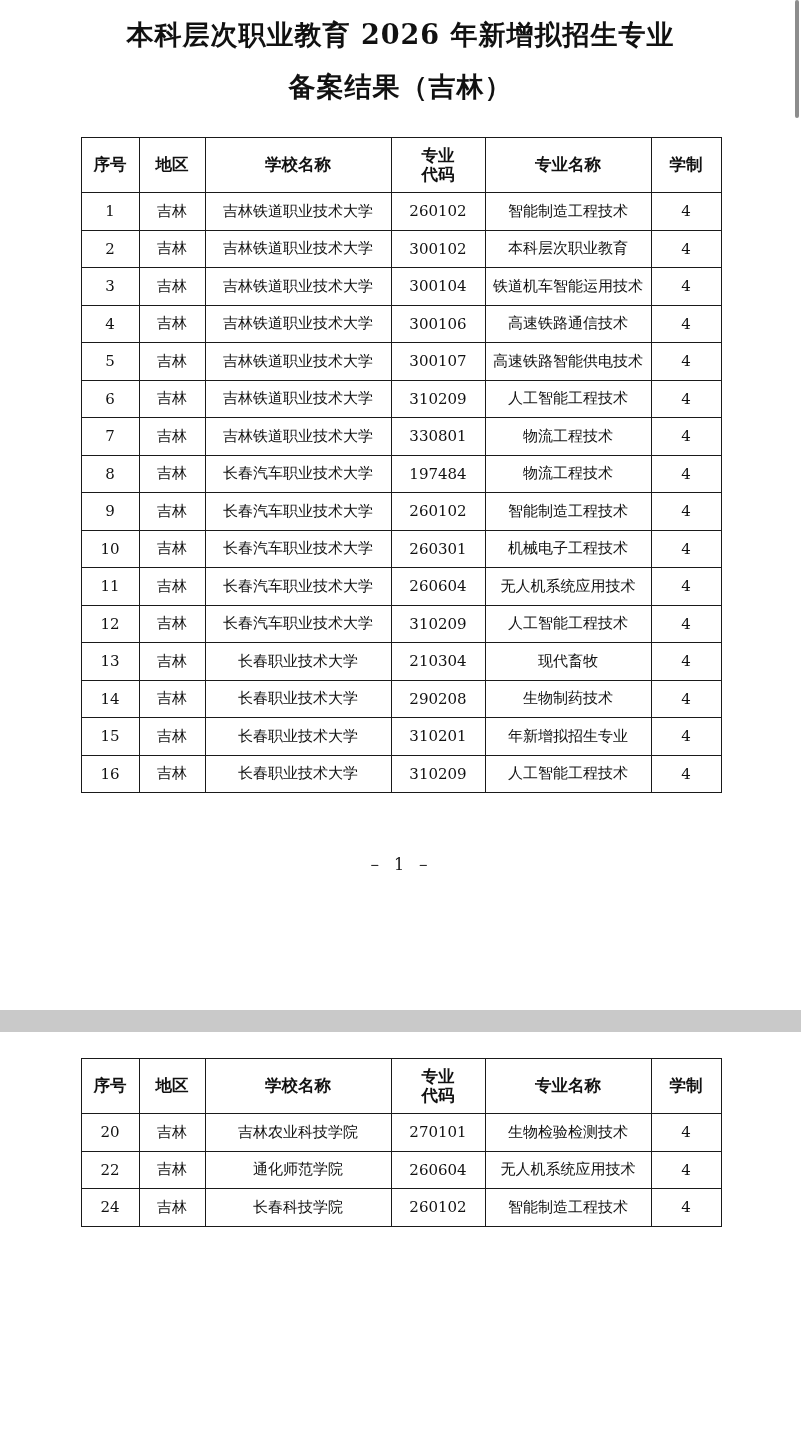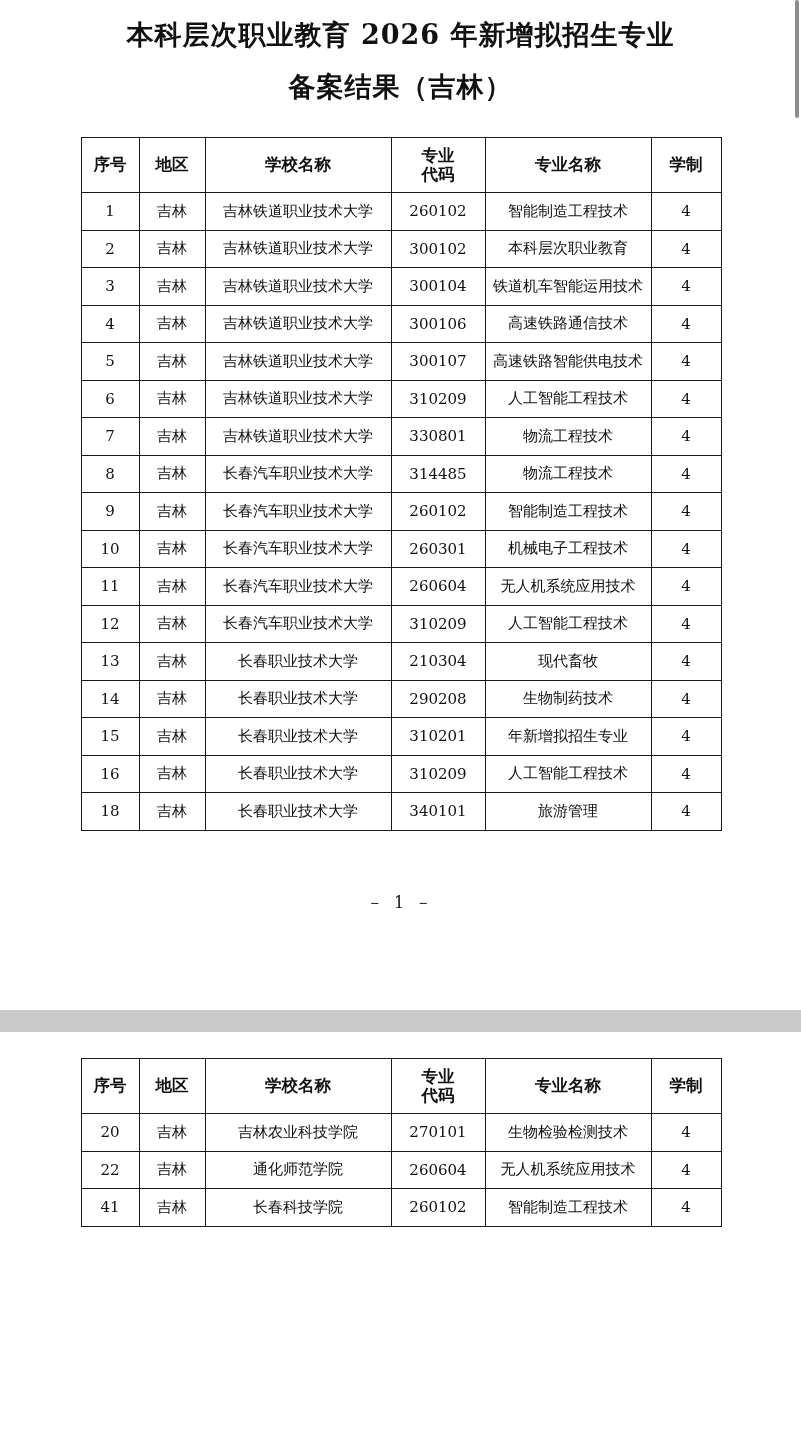--- a/index.html
+++ b/index.html
@@ -191,21 +191,21 @@
             <td class="area">吉林</td>
             <td class="school">吉林铁道职业技术大学</td>
             <td class="code">330801</td>
             <td class="major">物流工程技术</td>
             <td class="years">4</td>
           </tr>
           <tr>
             <td class="num">8</td>
             <td class="area">吉林</td>
             <td class="school">长春汽车职业技术大学</td>
-            <td class="code">314485</td>
+            <td class="code">197484</td>
             <td class="major">物流工程技术</td>
             <td class="years">4</td>
           </tr>
           <tr>
             <td class="num">9</td>
             <td class="area">吉林</td>
             <td class="school">长春汽车职业技术大学</td>
             <td class="code">260102</td>
             <td class="major">智能制造工程技术</td>
             <td class="years">4</td>
@@ -257,28 +257,20 @@
             <td class="code">310201</td>
             <td class="major">年新增拟招生专业</td>
             <td class="years">4</td>
           </tr>
           <tr>
             <td class="num">16</td>
             <td class="area">吉林</td>
             <td class="school">长春职业技术大学</td>
             <td class="code">310209</td>
             <td class="major">人工智能工程技术</td>
-            <td class="years">4</td>
-          </tr>
-          <tr>
-            <td class="num">18</td>
-            <td class="area">吉林</td>
-            <td class="school">长春职业技术大学</td>
-            <td class="code">340101</td>
-            <td class="major">旅游管理</td>
             <td class="years">4</td>
           </tr>
         </tbody>
     </table>
   </div>
 
   <div class="page-number">－ 1 －</div>
 </div>
 
 <div class="page-gap"></div>
@@ -318,21 +310,21 @@
           </tr>
           <tr>
             <td class="num">22</td>
             <td class="area">吉林</td>
             <td class="school">通化师范学院</td>
             <td class="code">260604</td>
             <td class="major">无人机系统应用技术</td>
             <td class="years">4</td>
           </tr>
           <tr>
-            <td class="num">41</td>
+            <td class="num">24</td>
             <td class="area">吉林</td>
             <td class="school">长春科技学院</td>
             <td class="code">260102</td>
             <td class="major">智能制造工程技术</td>
             <td class="years">4</td>
           </tr>
         </tbody>
     </table>
   </div>
 </div>

